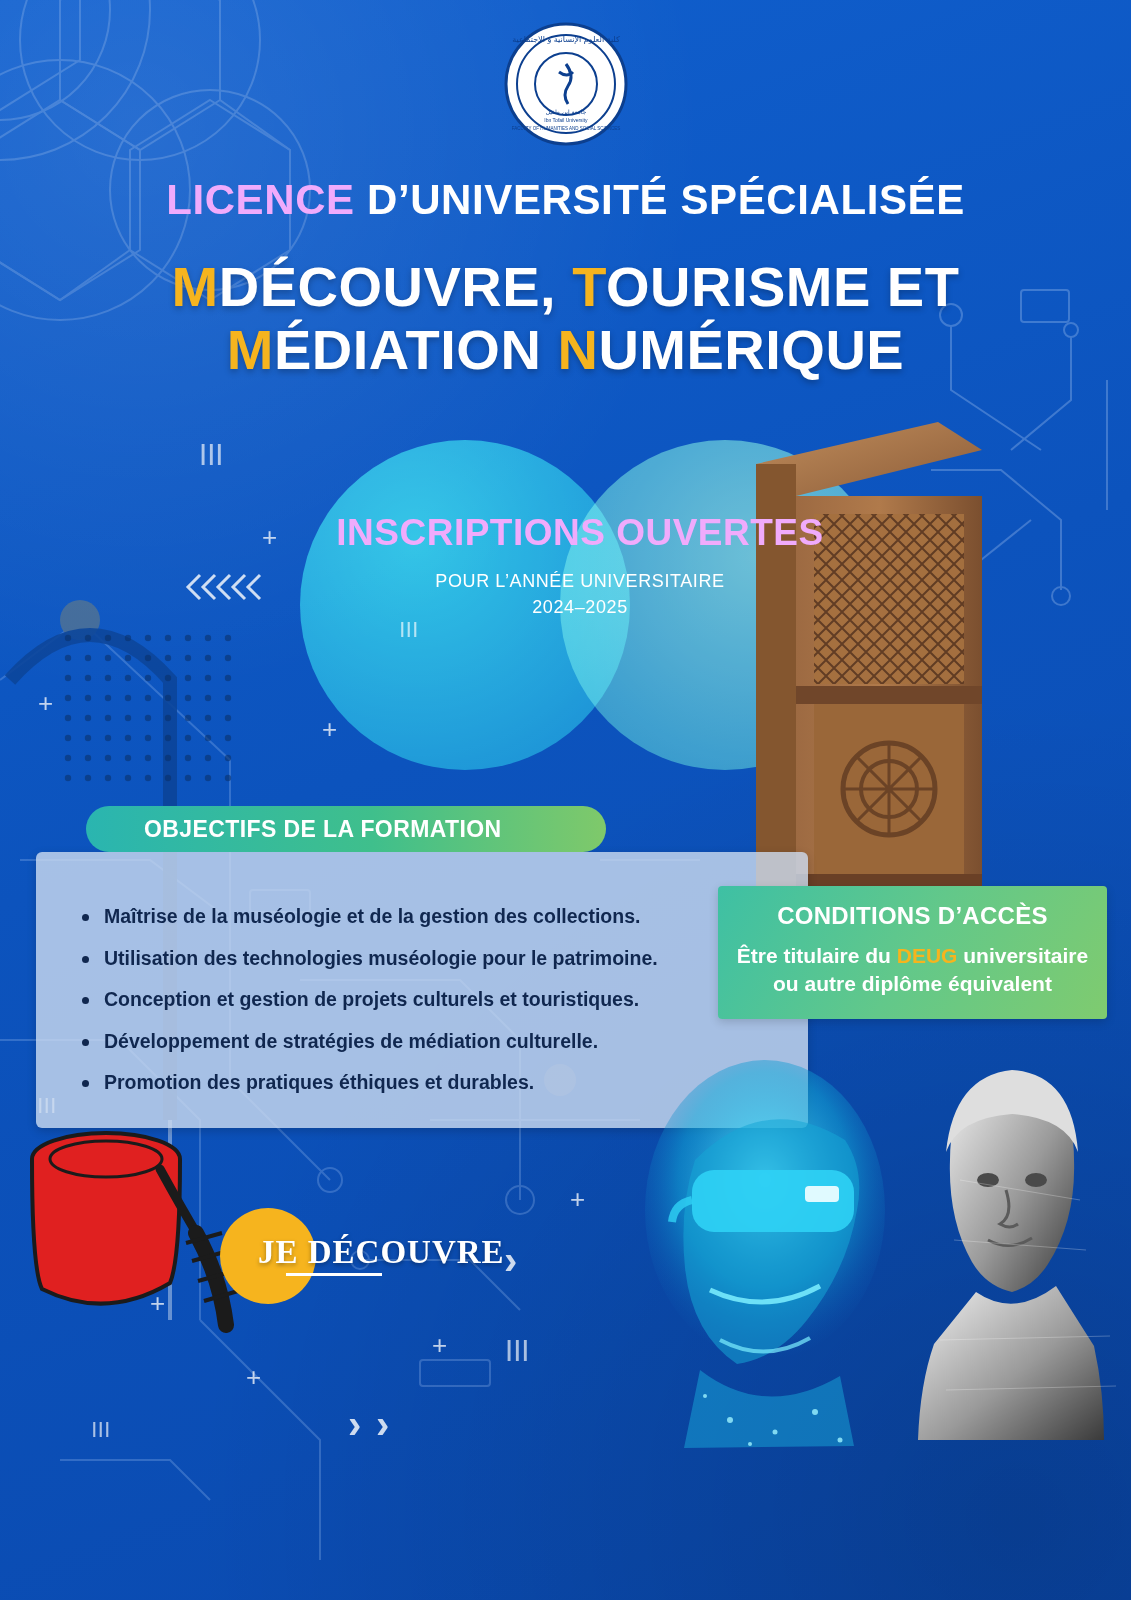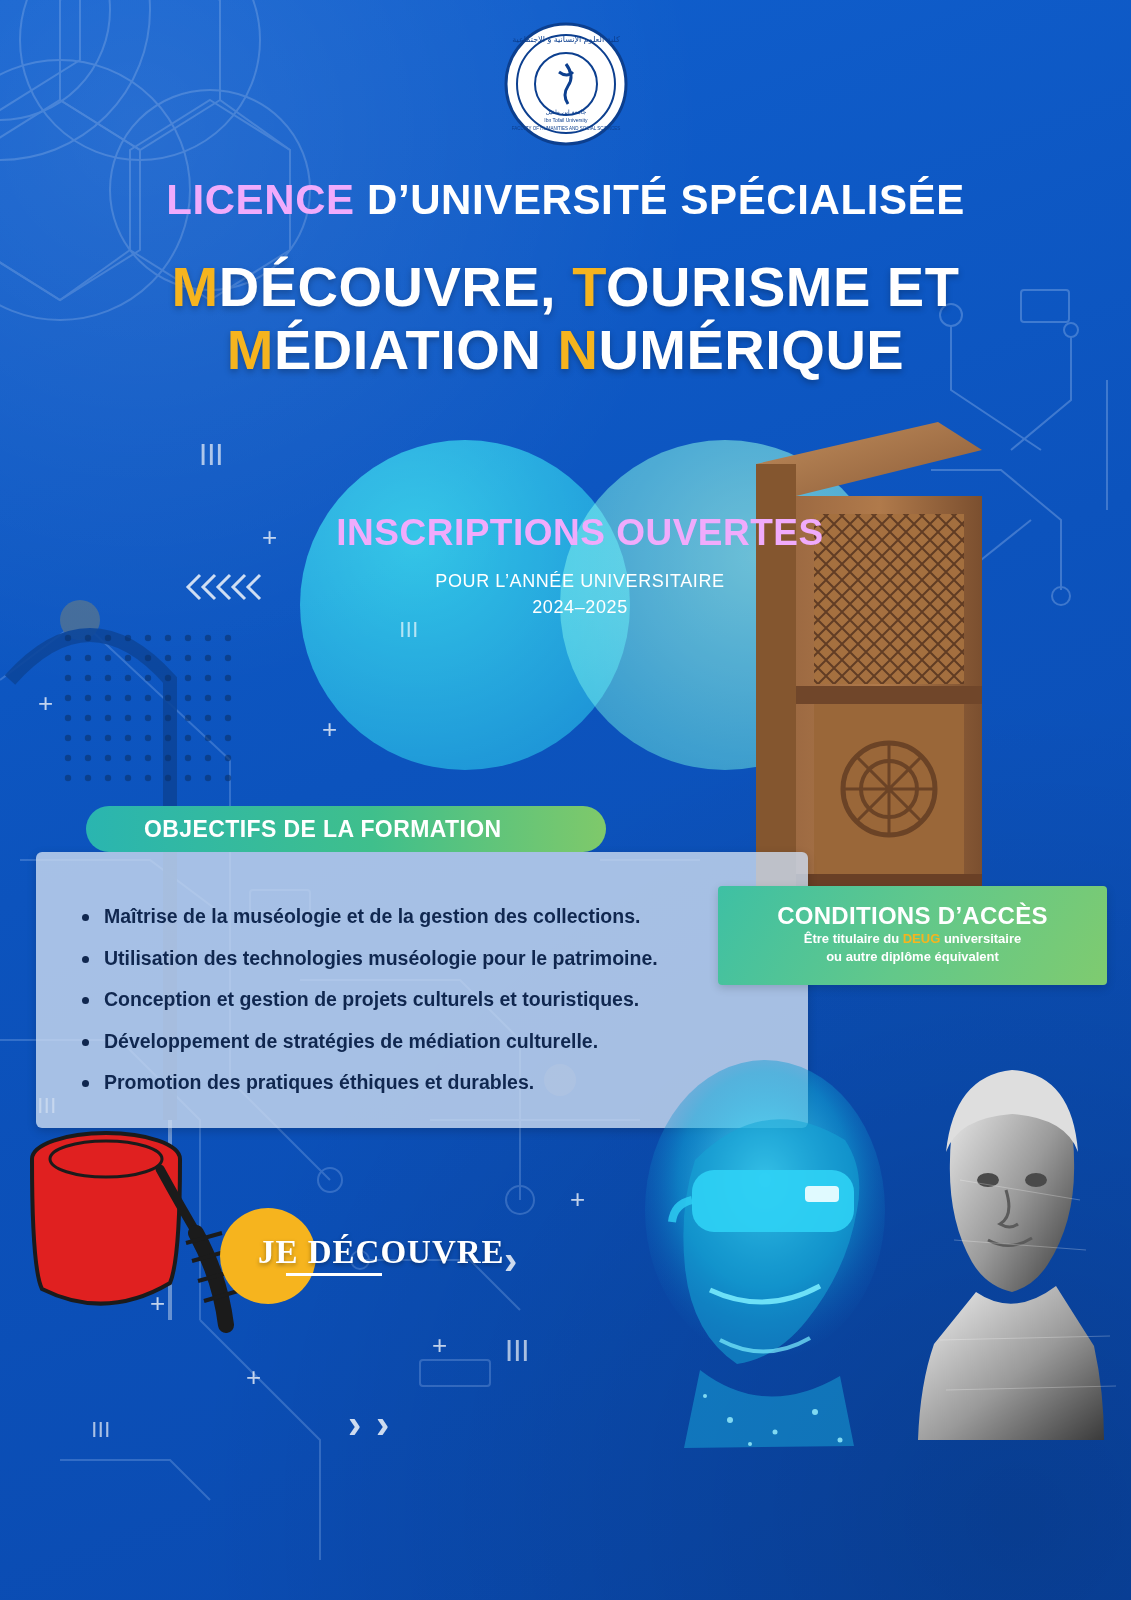--- a/index.html
+++ b/index.html
@@ -208,21 +208,22 @@
     text-align: center;
     box-shadow: 0 3px 10px rgba(0,0,0,0.16);
   }
   .cond-title {
     font-size: 24px;
     font-weight: bold;
     color: #ffffff;
     letter-spacing: 0.3px;
   }
   .cond-text {
-    font-size: 13px;
+    margin-top: 12px;
+    font-size: 21px;
     font-weight: bold;
     color: #ffffff;
     line-height: 1.35;
   }
   .cond-text .accent { color: #f6b41e; }
 
   
   .vr-head {
     position: absolute;
     left: 600px;

